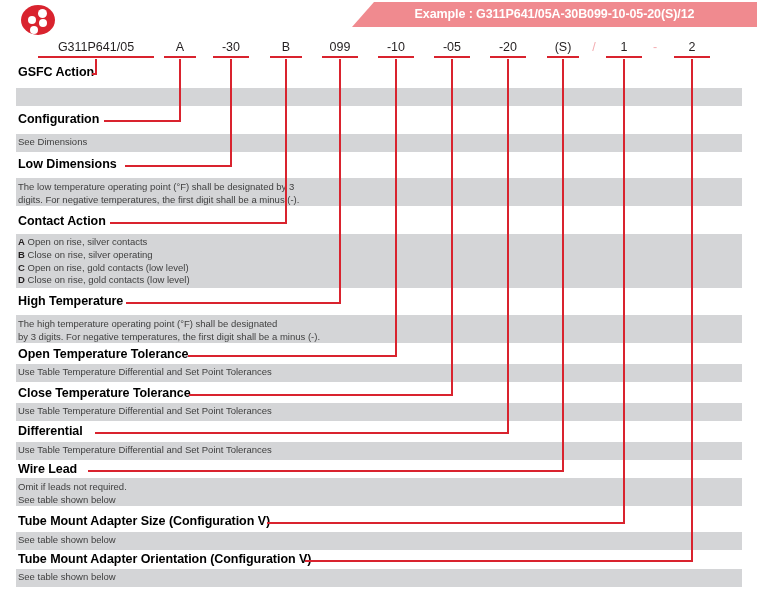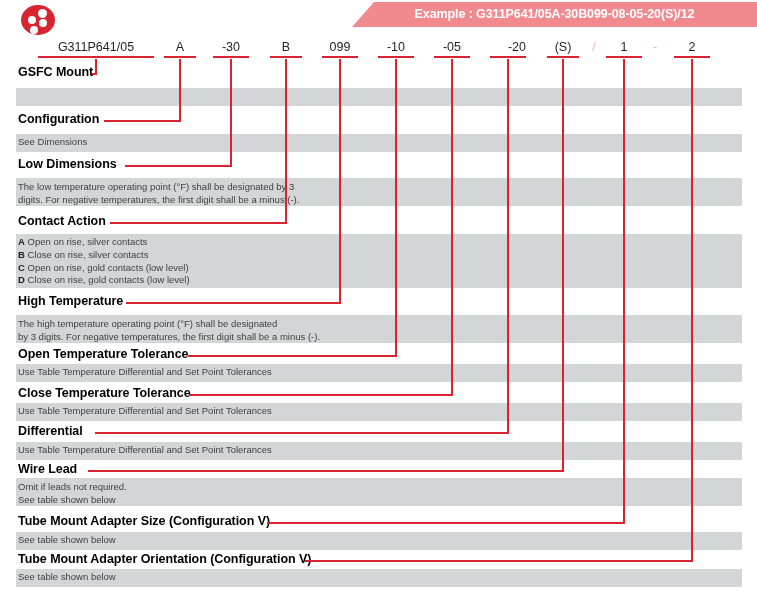--- a/index.html
+++ b/index.html
@@ -158,21 +158,21 @@
 <div id="header">
 
   <div id="logo">
     <span class="dot d1"></span>
     <span class="dot d2"></span>
     <span class="dot d3"></span>
     <span class="dot d4"></span>
   </div>
 
 
-  <div id="example-banner">Example : G311P641/05A-30B099-08-05-20(S)/12</div>
+  <div id="example-banner">Example : G311P641/05A-30B099-10-05-20(S)/12</div>
 </div>
 
 <div id="code-row">
     <div class="code-cell" style="left: 38px; width: 116px;">
       <span class="code-text">G311P641/05</span>
       <span class="code-rule"></span>
     </div>
     <div class="code-cell" style="left: 164px; width: 32px;">
       <span class="code-text">A</span>
       <span class="code-rule"></span>
@@ -190,21 +190,21 @@
       <span class="code-rule"></span>
     </div>
     <div class="code-cell" style="left: 378px; width: 36px;">
       <span class="code-text">-10</span>
       <span class="code-rule"></span>
     </div>
     <div class="code-cell" style="left: 434px; width: 36px;">
       <span class="code-text">-05</span>
       <span class="code-rule"></span>
     </div>
-    <div class="code-cell" style="left: 490px; width: 36px; text-align: right;">
+    <div class="code-cell" style="left: 490px; width: 36px;">
       <span class="code-text">-20</span>
       <span class="code-rule"></span>
     </div>
     <div class="code-cell" style="left: 547px; width: 32px;">
       <span class="code-text">(S)</span>
       <span class="code-rule"></span>
     </div>
     <div class="code-cell sep" style="left: 587px; width: 14px;">
       <span class="code-text">/</span>
       <span class="code-rule"></span>
@@ -218,32 +218,32 @@
       <span class="code-rule"></span>
     </div>
     <div class="code-cell" style="left: 674px; width: 36px;">
       <span class="code-text">2</span>
       <span class="code-rule"></span>
     </div>
   </div>
 
 <div id="rows">
     <div class="band" style="top: 26px; height: 18px;"></div>
-    <div class="section-label" style="top: 3px;">GSFC Mount</div>
+    <div class="section-label" style="top: 3px;">GSFC Action</div>
     <div class="band" style="top: 72px; height: 18px;"></div>
     <div class="section-label" style="top: 50px;">Configuration</div>
     <div class="desc" style="top: 74px;">See Dimensions</div>
     <div class="band" style="top: 116px; height: 28px;"></div>
     <div class="section-label" style="top: 95px;">Low Dimensions</div>
     <div class="desc" style="top: 119px;">The low temperature operating point (°F) shall be designated by 3
 digits. For negative temperatures, the first digit shall be a minus (-).</div>
     <div class="band" style="top: 172px; height: 54px;"></div>
     <div class="section-label" style="top: 152px;">Contact Action</div>
     <div class="opt-row" style="top: 174px;"><span class="opt-code">A</span><span> Open on rise, silver contacts</span></div>
-    <div class="opt-row" style="top: 186.8px;"><span class="opt-code">B</span><span> Close on rise, silver contacts</span></div>
+    <div class="opt-row" style="top: 186.8px;"><span class="opt-code">B</span><span> Close on rise, silver operating</span></div>
     <div class="opt-row" style="top: 199.6px;"><span class="opt-code">C</span><span> Open on rise, gold contacts (low level)</span></div>
     <div class="opt-row" style="top: 212.4px;"><span class="opt-code">D</span><span> Close on rise, gold contacts (low level)</span></div>
     <div class="band" style="top: 253px; height: 28px;"></div>
     <div class="section-label" style="top: 232px;">High Temperature</div>
     <div class="desc" style="top: 256px;">The high temperature operating point (°F) shall be designated
 by 3 digits. For negative temperatures, the first digit shall be a minus (-).</div>
     <div class="band" style="top: 302px; height: 18px;"></div>
     <div class="section-label" style="top: 285px;">Open Temperature Tolerance</div>
     <div class="desc" style="top: 304px;">Use Table Temperature Differential and Set Point Tolerances</div>
     <div class="band" style="top: 341px; height: 18px;"></div>

